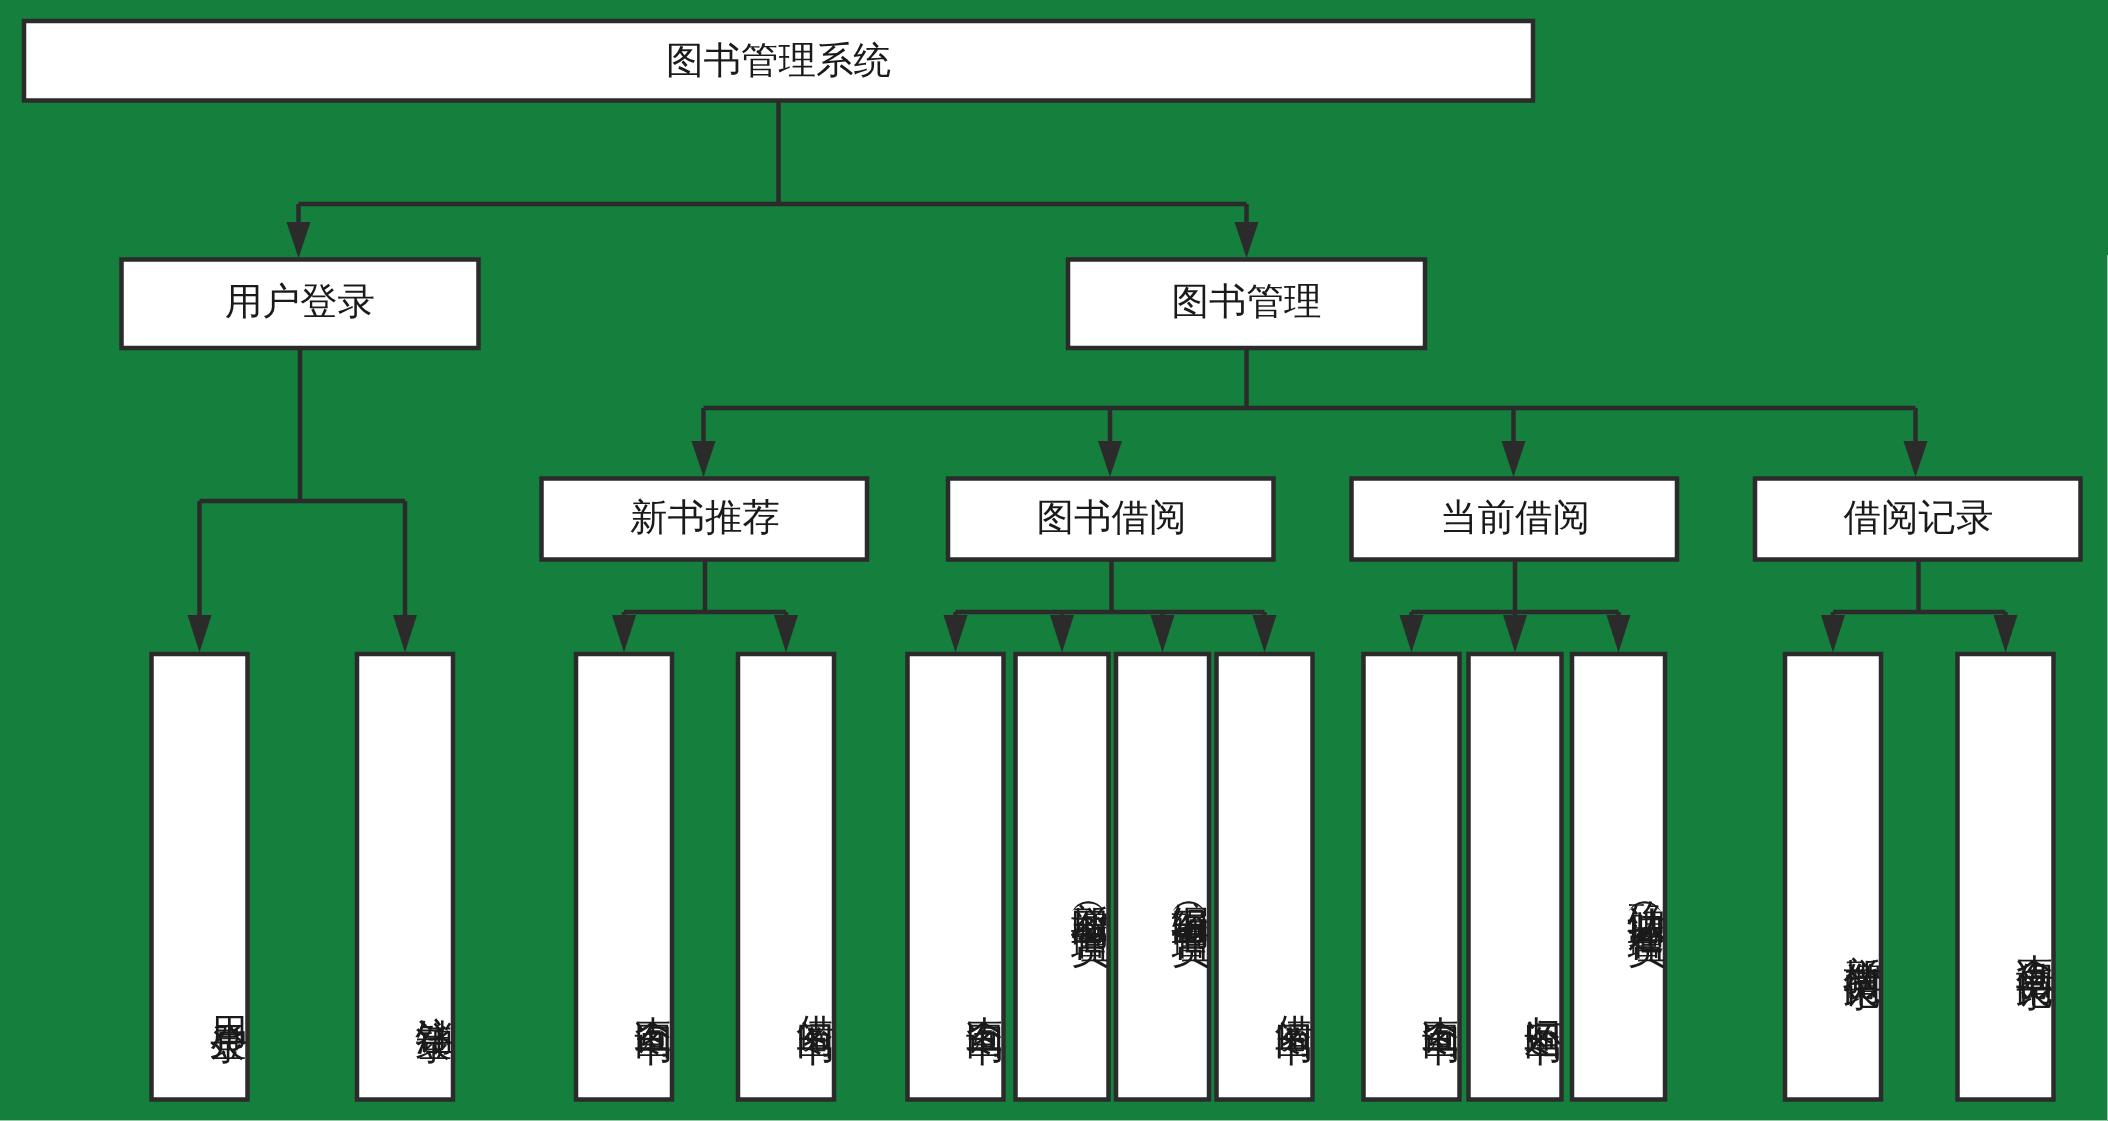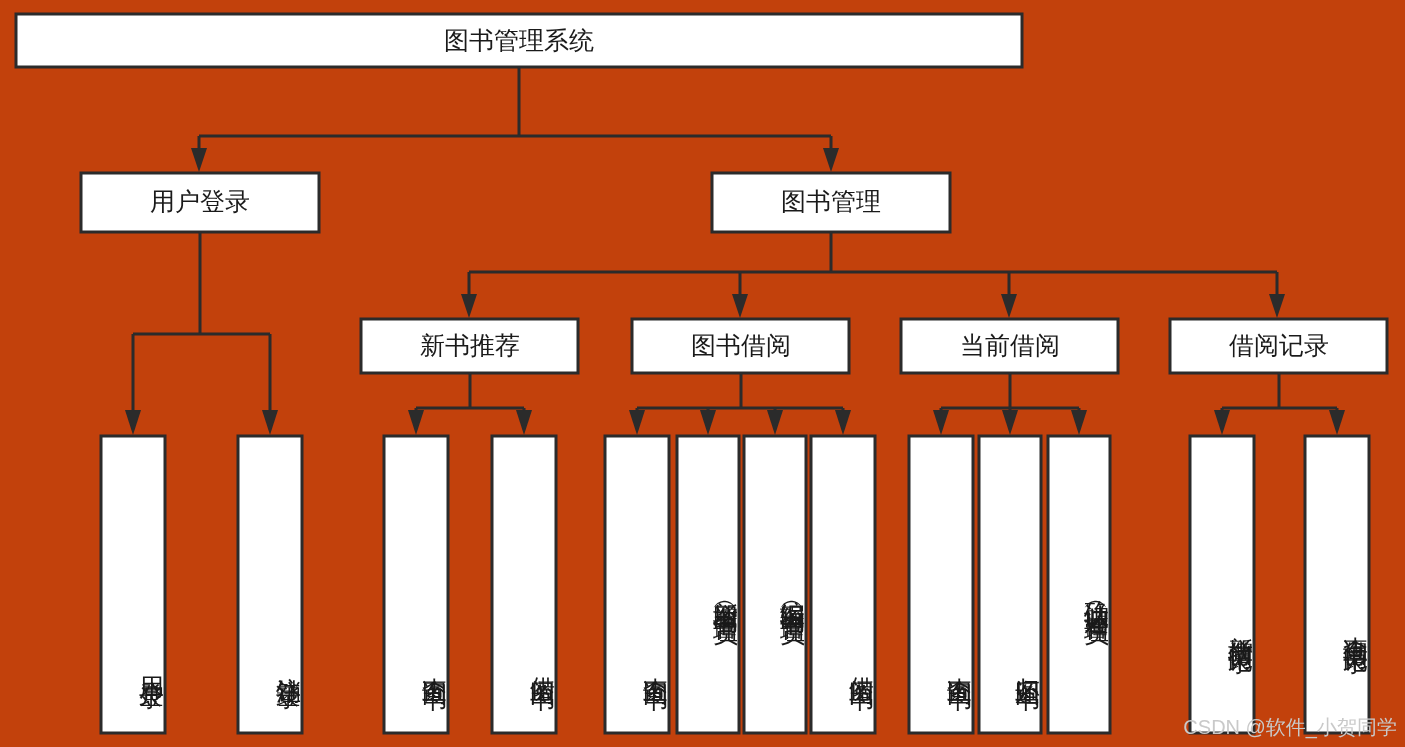--- a/index.html
+++ b/index.html
@@ -8,21 +8,21 @@
     padding: 0;
     background: #ffffff;
   }
   body {
     font-family: "Liberation Sans", "DejaVu Sans", sans-serif;
   }
   #diagram-root {
     position: relative;
     width: 1405px;
     height: 747px;
-    background: #c2410c;
+    background: #15803d;
     overflow: hidden;
   }
   svg.diagram-canvas {
     position: absolute;
     left: 0;
     top: 0;
     width: 1405px;
     height: 747px;
     display: block;
   }
@@ -201,15 +201,14 @@
   <div class="node-label-v" style="left:744px; top:436px; width:62px; height:297px; padding-top:10px;">编辑图书（管理员）</div>
   <div class="node-label-v" style="left:811px; top:436px; width:64px; height:297px; padding-top:78px;">借阅图书</div>
 
   <div class="node-label-v" style="left:909px; top:436px; width:64px; height:297px; padding-top:78px;">查询图书</div>
   <div class="node-label-v" style="left:979px; top:436px; width:62px; height:297px; padding-top:78px;">归还图书</div>
   <div class="node-label-v" style="left:1048px; top:436px; width:62px; height:297px; padding-top:10px;">确认归还（管理员）</div>
 
   <div class="node-label-v" style="left:1190px; top:436px; width:64px; height:297px; padding-top:40px;">新增借阅记录</div>
   <div class="node-label-v" style="left:1305px; top:436px; width:64px; height:297px; padding-top:40px;">查询借阅记录</div>
 
-  <div class="watermark">CSDN @软件_小贺同学</div>
 
 </div>
 
 </body></html>

